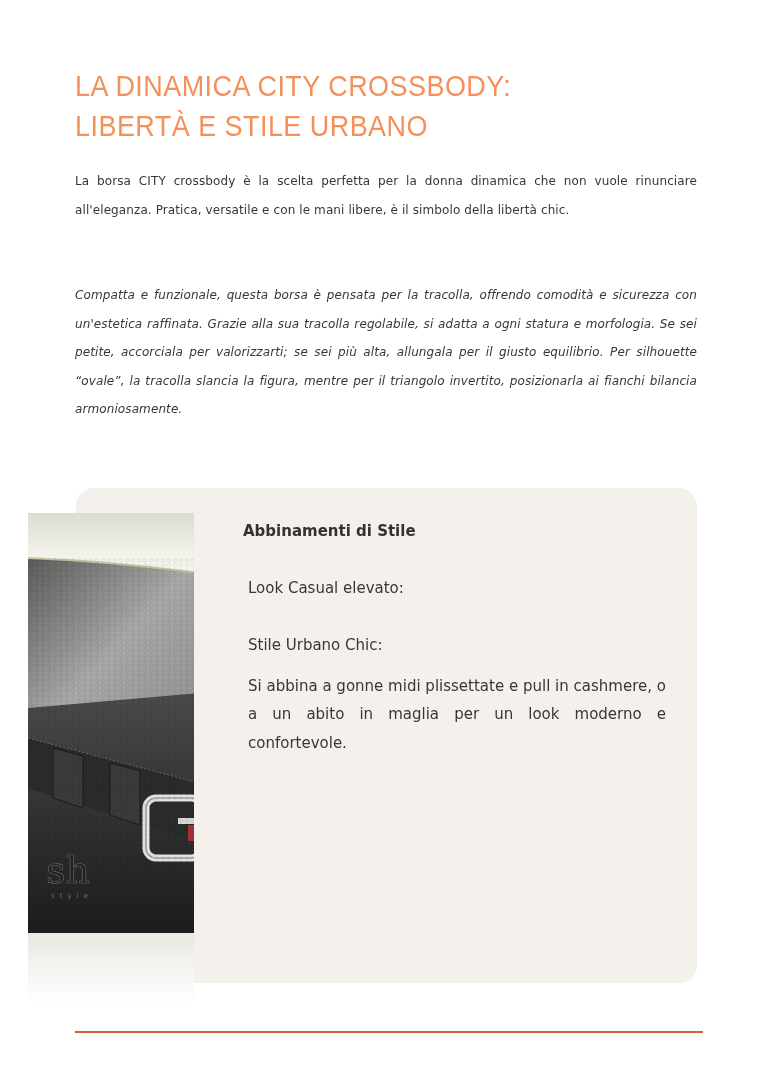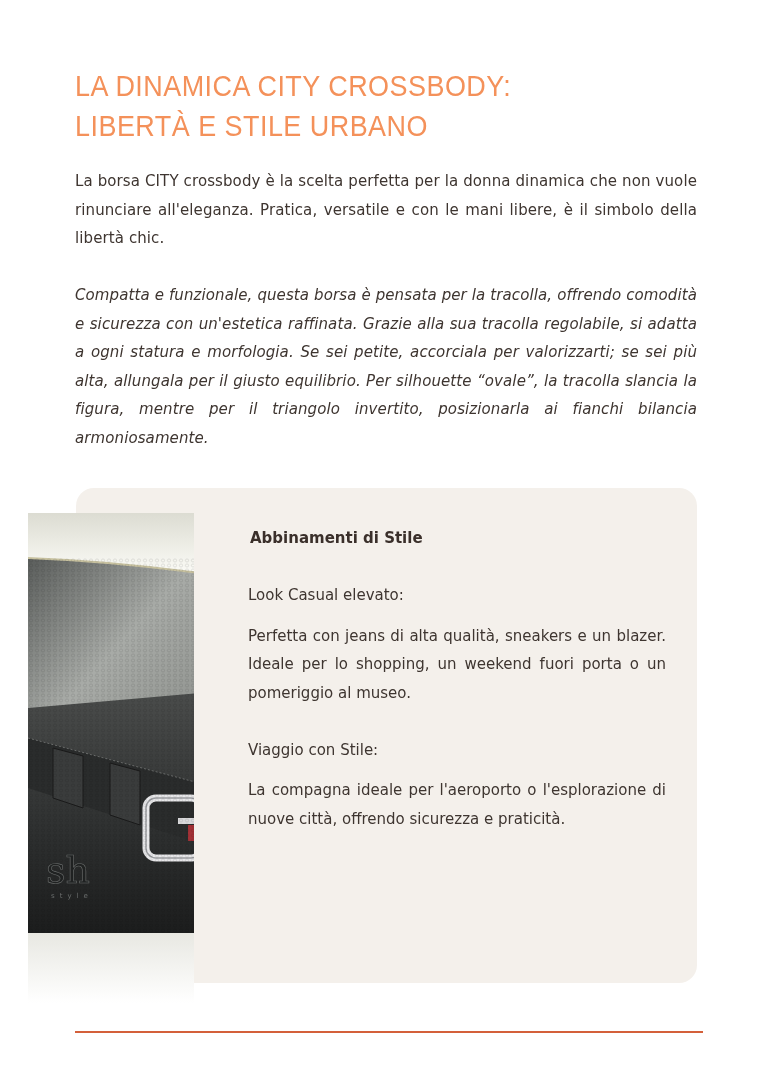--- a/index.html
+++ b/index.html
@@ -4,30 +4,30 @@
 <style>
   html, body { margin:0; padding:0; background:#ffffff; }
   body { width:774px; height:1082px; position:relative; overflow:hidden;
          font-family:"DejaVu Sans", sans-serif; color:#3e3530; }
   .title { position:absolute; left:75px; top:66px; margin:0;
            font-family:"Liberation Sans", sans-serif; font-weight:normal;
            font-size:29px; line-height:40px; letter-spacing:0.5px;
            color:#f4915a; text-transform:uppercase; transform:scaleX(0.93); transform-origin:left top; }
   .title span { display:block; }
   .para { position:absolute; left:75px; width:622px; margin:0;
-          font-size:15px; line-height:28.5px; text-align:justify; text-align-last:left;
+          font-size:12px; line-height:28.5px; text-align:justify; text-align-last:left;
           color:#3e3530; letter-spacing:0.1px; }
   .p1 { top:167px; }
   .p2 { top:281px;font-style:italic; }
   .card { position:absolute; left:76px; top:488px; width:621px; height:495px;
           background:#f4f0eb; border-radius:18px; }
   .photo { position:absolute; left:28px; top:513px; width:166px; height:490px; overflow:hidden; }
   .card-content { position:absolute; left:236px; top:510px; width:442px; font-size:15px;
                   line-height:28.5px; color:#3e3530; }
-  .card-heading { font-weight:bold; margin:14px; font-size:15px; line-height:28.5px; color:#3a2f2a; }
+  .card-heading { font-weight:bold; margin:7px; font-size:15px; line-height:28.5px; color:#3a2f2a; }
   .card-block { margin-top:28.5px; }
   .card-block p { margin:12px; text-align:justify; text-align-last:left; }
   .divider { position:absolute; left:75px; top:1031px; width:628px; height:1.5px; background:#d4603a; }
 </style>
 </head>
 <body>
 
 <h1 class="title">
   <span>LA DINAMICA CITY CROSSBODY:</span>
   <span>LIBERTÀ E STILE URBANO</span>
@@ -89,21 +89,20 @@
     <text x="23" y="385" font-family="DejaVu Sans, sans-serif" font-size="7" letter-spacing="5" fill="#6b6e6d">style</text>
 
     <rect x="0" y="420" width="171" height="70" fill="url(#fade)"></rect>
   </svg>
 </div>
 
 <div class="card-content">
   <p class="card-heading">Abbinamenti di Stile</p>
   <div class="card-block">
     <p>Look Casual elevato:</p>
-    <p>Perfetta con jeans di alta qualità, sneakers e un blazer. Ideale per lo shopping, un weekend fuori porta o un pomeriggio al museo.</p>
   </div>
   <div class="card-block">
-    <p>Viaggio con Stile:</p>
-    <p>La compagna ideale per l'aeroporto o l'esplorazione di nuove città, offrendo sicurezza e praticità.</p>
+    <p>Stile Urbano Chic:</p>
+    <p>Si abbina a gonne midi plissettate e pull in cashmere, o a un abito in maglia per un look moderno e confortevole.</p>
   </div>
 </div>
 
 <div class="divider"></div>
 
 </body></html>

